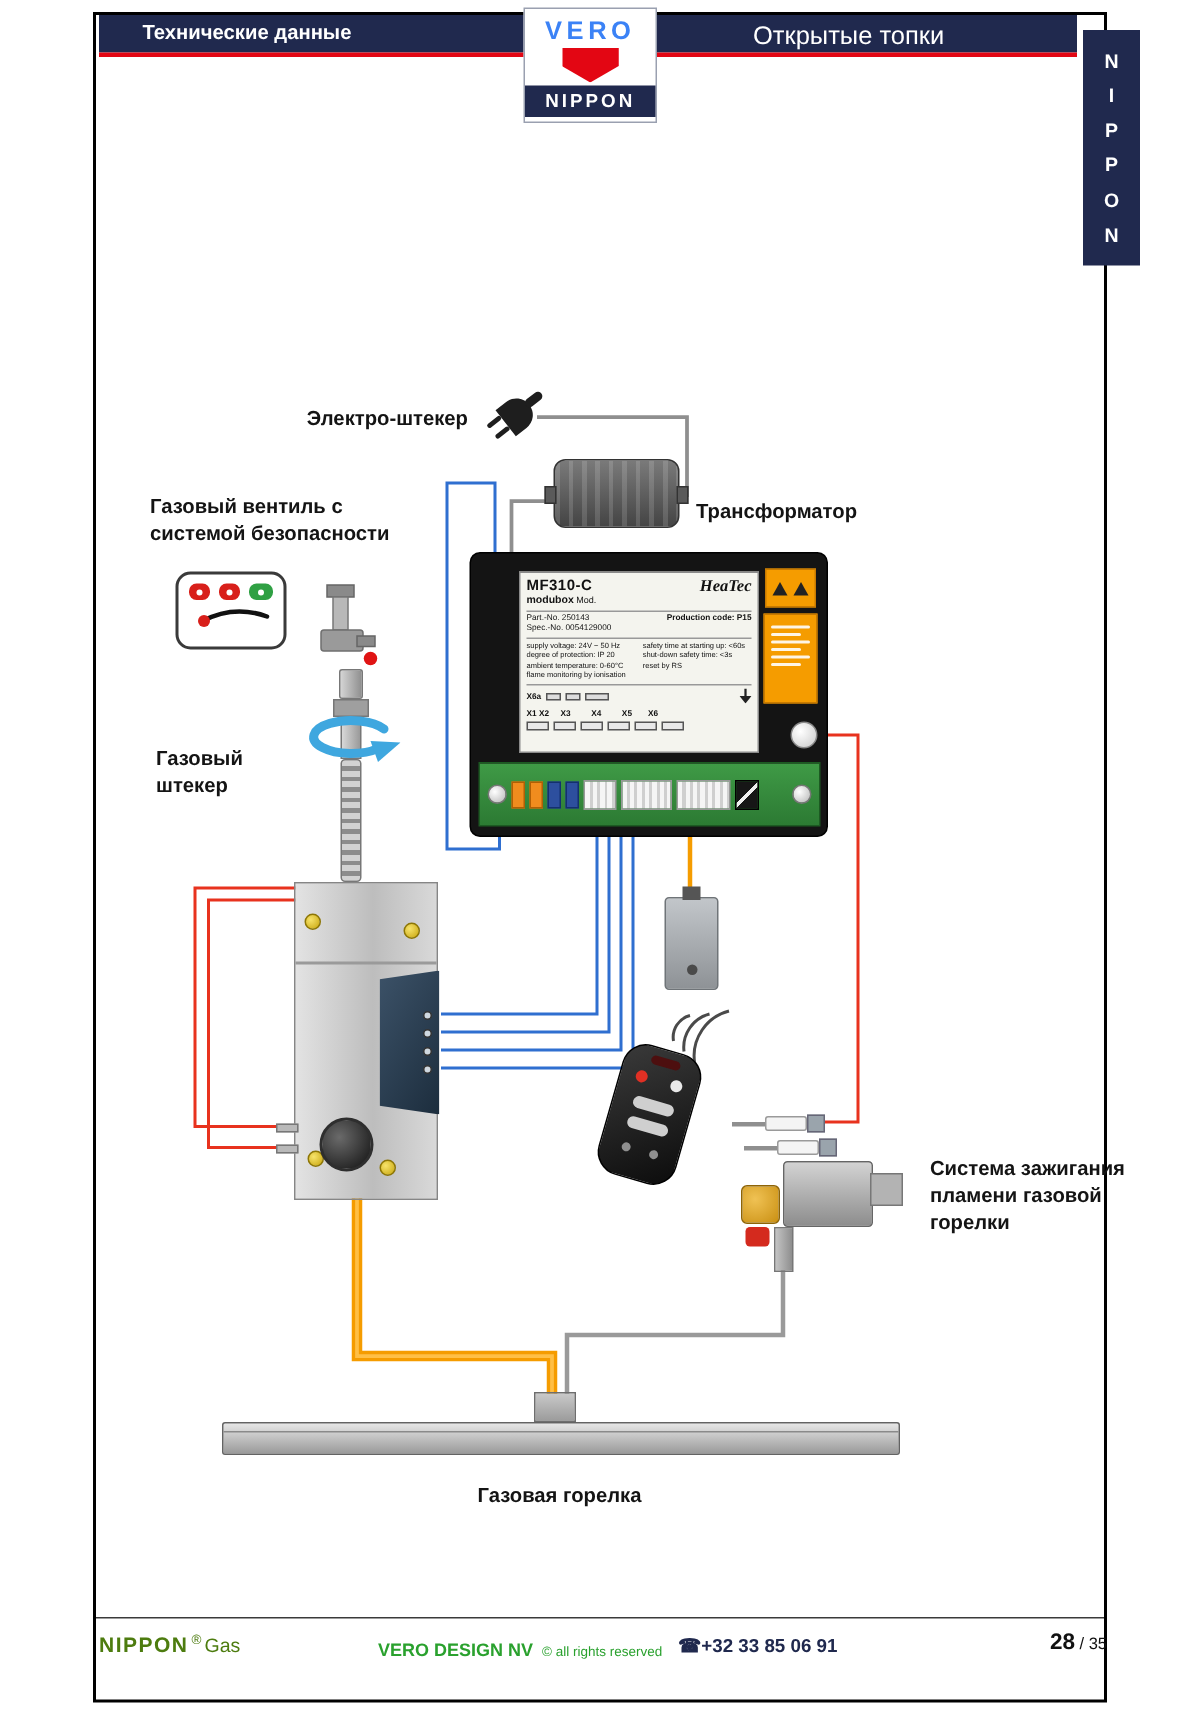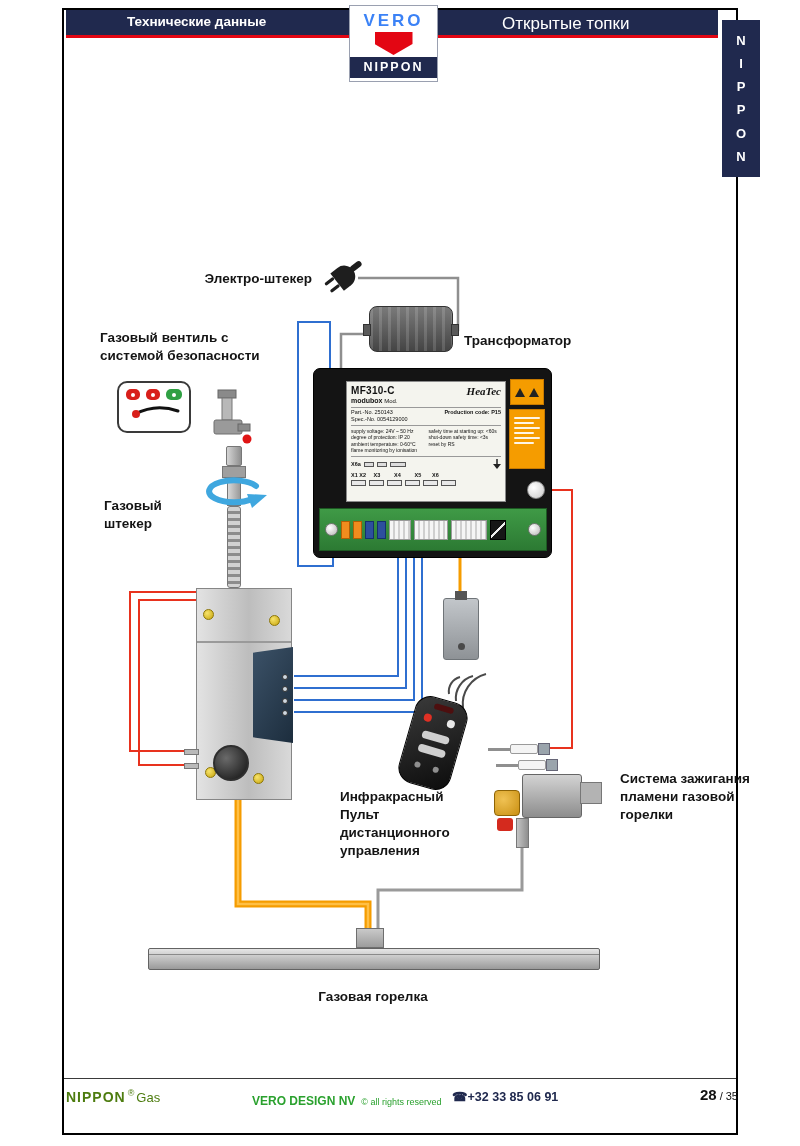--- a/index.html
+++ b/index.html
@@ -3,21 +3,21 @@
 <meta charset="utf-8">
 <style>
   * { box-sizing: border-box; margin: 0; padding: 0; }
   body { margin: 0; background: #ffffff; }
   .page { position: relative; width: 800px; height: 1146px; background: #fff;
           font-family: "Liberation Sans", sans-serif; overflow: hidden; }
 
   
   .frame { position:absolute; left:62px; top:8px; width:676px; height:1127px; border:2px solid #000; }
   .header-bar { position:absolute; left:66px; top:10px; width:652px; height:25px; background:#20294e; z-index:5; }
-  .h-left  { position:absolute; left:95px;  top:14px; color:#fff; font-weight:bold; font-size:13.5px; z-index:6;margin-left:32px; }
+  .h-left  { position:absolute; left:95px;  top:14px; color:#fff; font-weight:bold; font-size:13.5px; z-index:6; }
   .h-right { position:absolute; left:502px; top:14px; color:#fff; font-weight:normal; font-size:17px; z-index:6; }
   .header-red { position:absolute; left:66px; top:35px; width:652px; height:3px; background:#e30613; z-index:5; }
   .logo { position:absolute; left:349px; top:5px; width:89px; height:77px; background:#fff; border:1px solid #9aa0b0; z-index:7; text-align:center; }
   .logo-vero { margin-top:5px; color:#3b82f6; font-weight:bold; font-size:17px; letter-spacing:3px; }
   .logo-shape { width:38px; height:23px; margin:1px auto 2px; background:#e30613;
                 clip-path:polygon(0 0,100% 0,100% 52%,50% 100%,0 52%); }
   .logo-design { background:#20294e; color:#fff; font-weight:bold; font-size:12.5px; letter-spacing:2px; padding:3px 0 4px; }
   .nippon { position:absolute; left:722px; top:20px; width:38px; height:157px; background:#20294e; color:#fff;
             font-weight:bold; font-size:13px; line-height:1.78; text-align:center; white-space:pre-line; padding-top:9px; z-index:6; }
   .title { position:absolute; left:62px; top:148px; width:676px; text-align:center; font-size:24px;
@@ -411,24 +411,20 @@
   <div class="comp burner-bar">
     <span class="burner-lip"></span>
   </div>
 
   <div class="lbl lbl-plug">Электро-штекер</div>
   <div class="lbl lbl-trans">Трансформатор</div>
   <div class="lbl lbl-valve">Газовый вентиль с
 системой безопасности</div>
   <div class="lbl lbl-gasplug">Газовый
 штекер</div>
-  <div class="lbl lbl-remote">Инфракрасный
-Пульт
-дистанционного
-управления</div>
   <div class="lbl lbl-ignition">Система зажигания
 пламени газовой
 горелки</div>
   <div class="lbl lbl-burner">Газовая горелка</div>
 
   <div class="f-line"></div>
   <div class="f-left">
     <span class="f-brand">NIPPON</span><span class="f-reg">®</span><span class="f-gas">Gas</span>
   </div>
   <div class="f-center">

